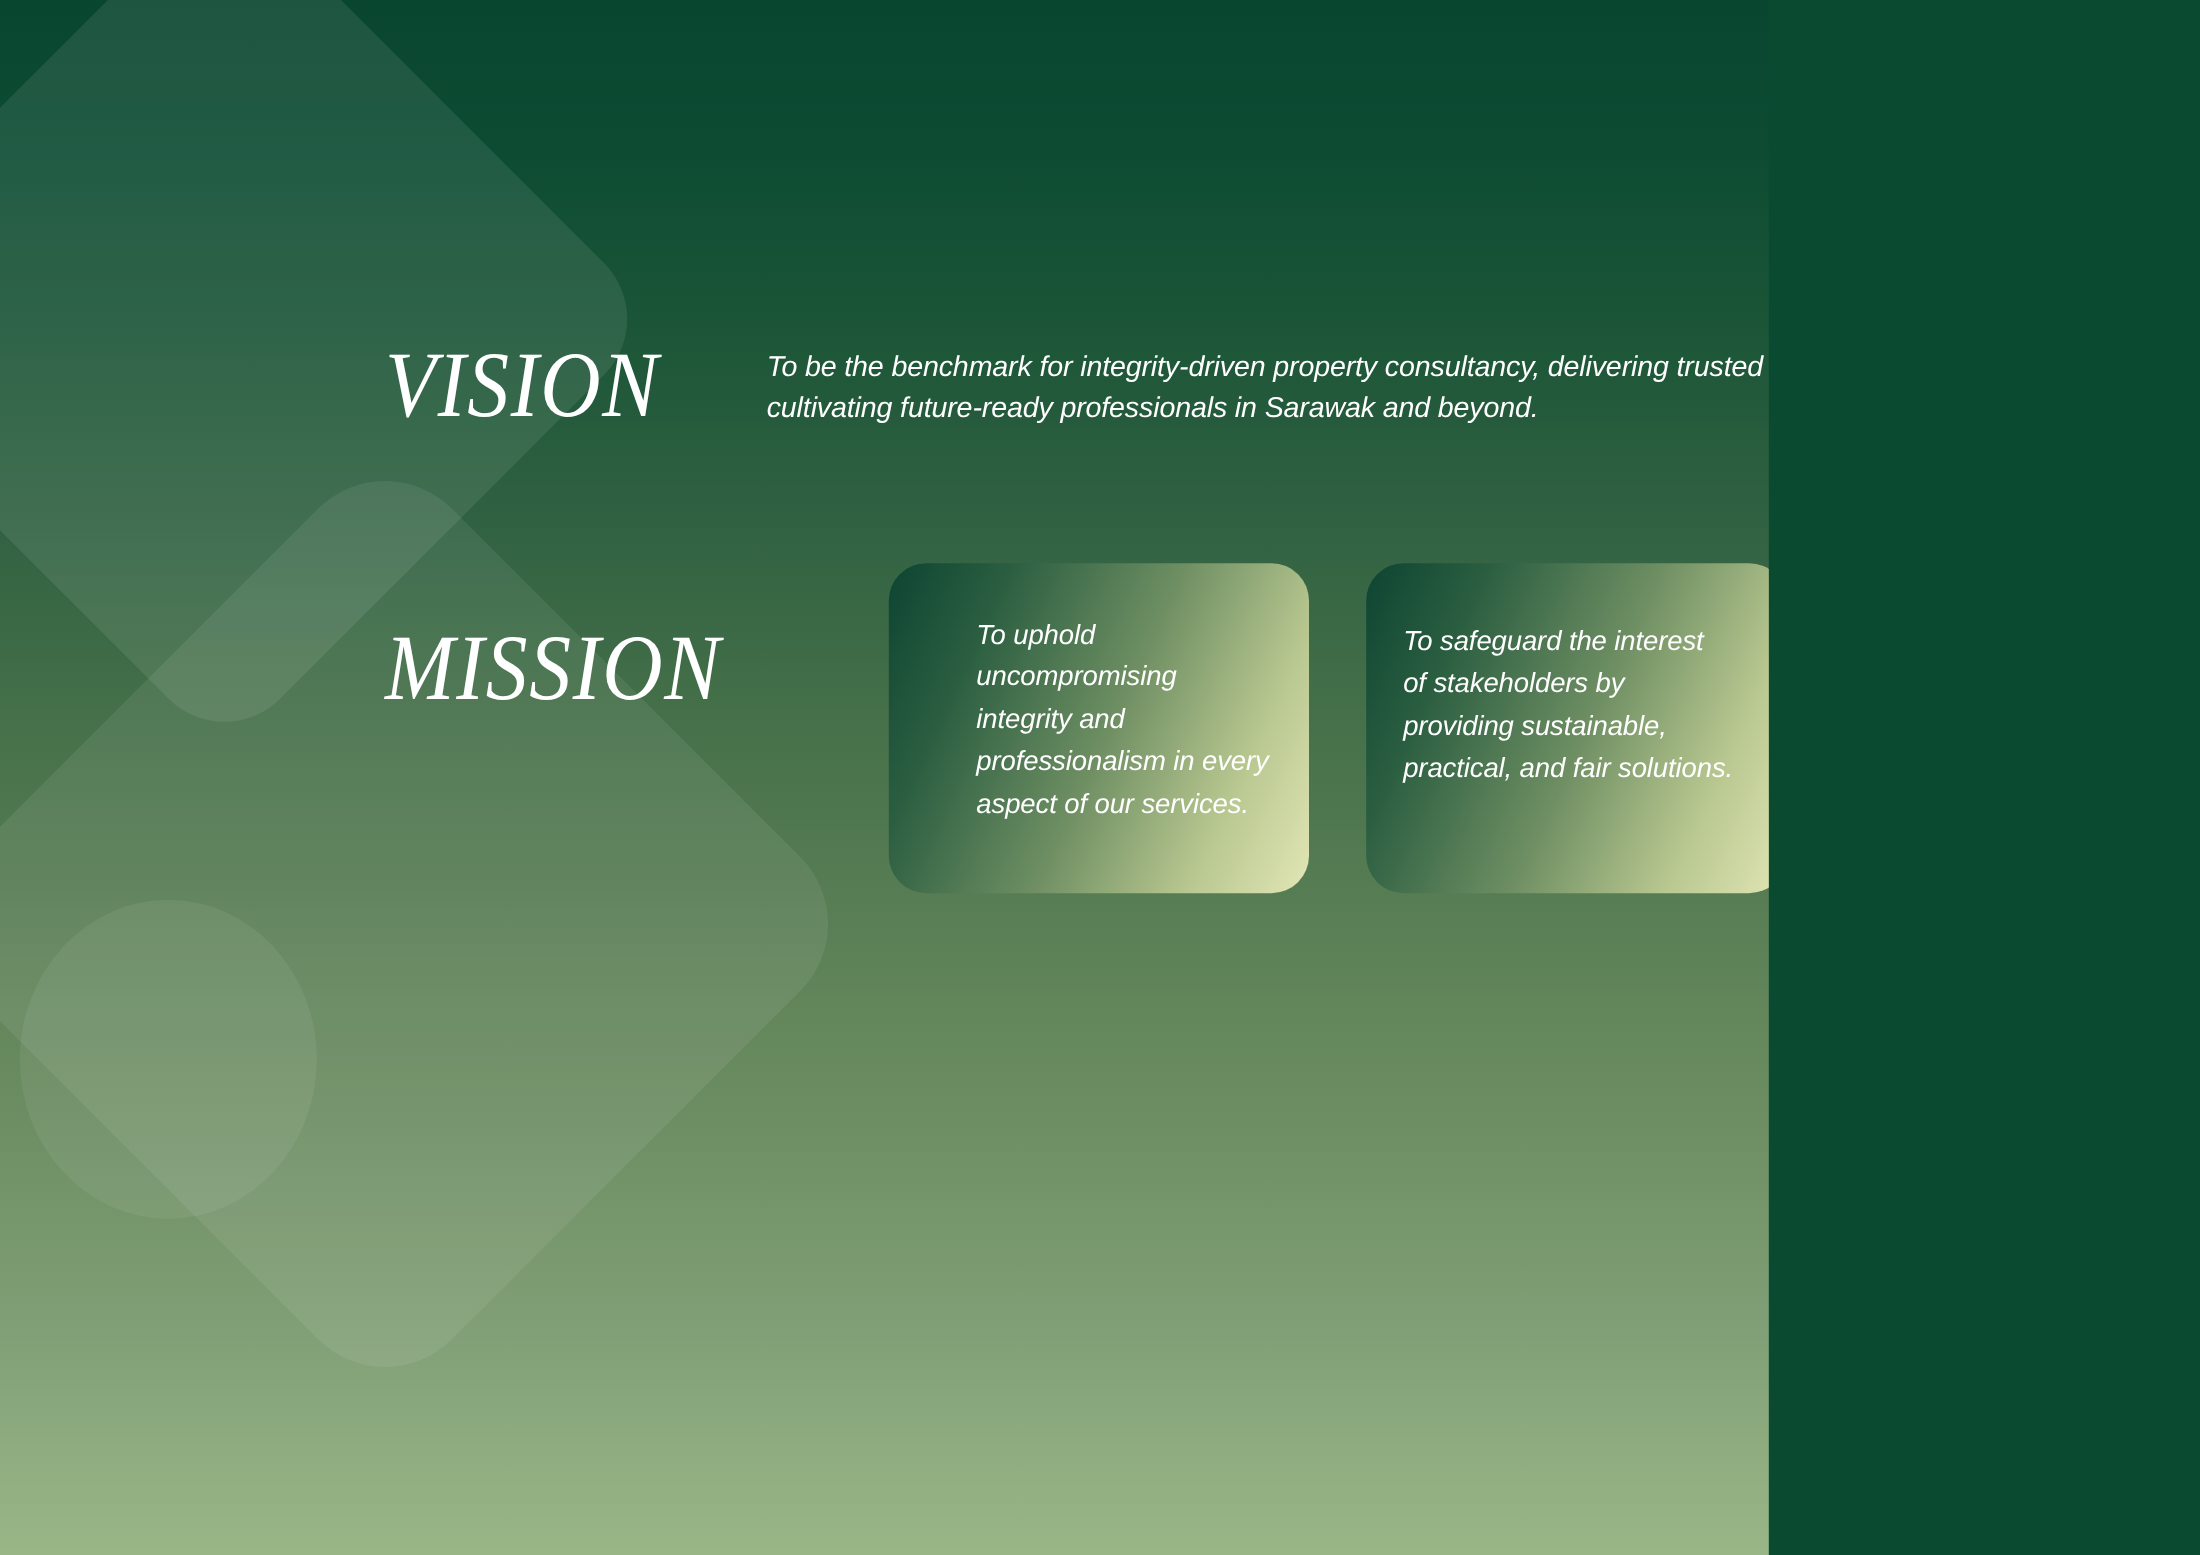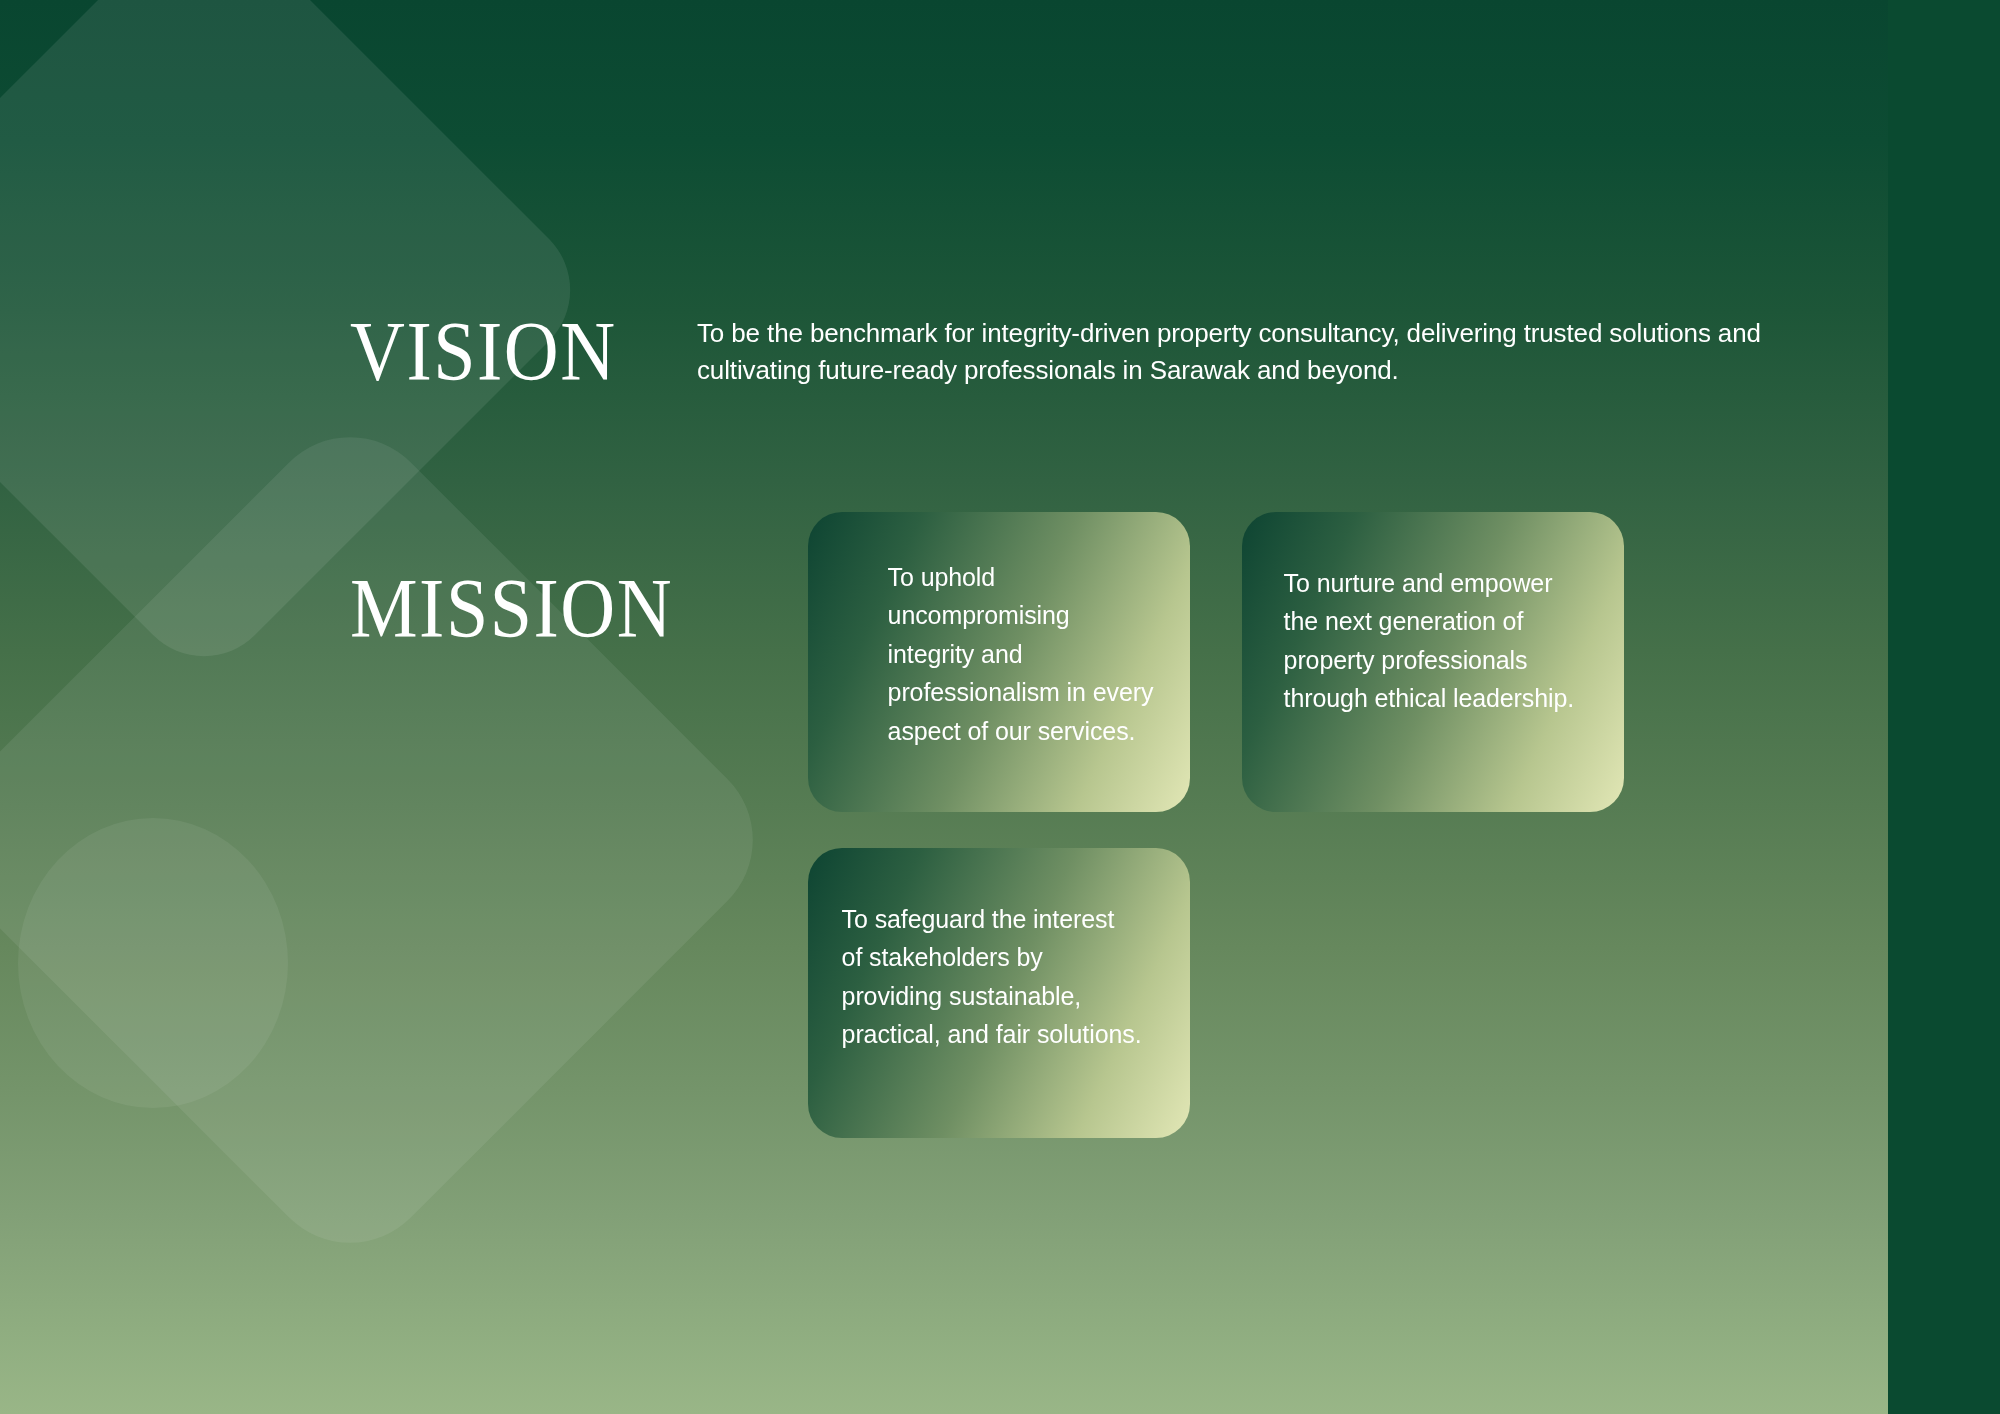--- a/index.html
+++ b/index.html
@@ -8,36 +8,37 @@
   html, body {
     width: 2000px;
     height: 1414px;
     overflow: hidden;
     background: #0a4a30;
     font-family: "Liberation Sans", sans-serif;
   }
 
   .slide {
     position: relative;
-    width: 1888px;
+    width: 1608px;
     height: 1414px;
     overflow: hidden;
     background: linear-gradient(
         to bottom,
         #094630 0%,
         #0d4c33 10%,
         #1d5638 22%,
         #316242 34%,
         #457049 46%,
         #567c53 57%,
         #66885d 67%,
         #74946a 77%,
         #82a077 86%,
         #8fad80 94%,
         #99b687 100%);
+    font-style: italic;
   }
 
   
   .decor-layer {
     position: absolute;
     inset: 0;
     overflow: hidden;
     pointer-events: none;
   }
 
@@ -192,25 +193,20 @@
 
     <div class="cards">
 
       <div class="card card-1">
         <div class="card-inner">
           <div class="card-text">To uphold uncompromising integrity and professionalism in every aspect of our services.</div>
         </div>
       </div>
 
 
-      <div class="card card-3">
-        <div class="card-inner">
-          <div class="card-text">To nurture and empower the next generation of property professionals through ethical leadership.</div>
-        </div>
-      </div>
 
       <div class="card card-4">
         <div class="card-inner">
           <div class="card-text">To safeguard the interest of stakeholders by providing sustainable, practical, and fair solutions.</div>
         </div>
       </div>
 
     </div>
   </div>
 </div>

